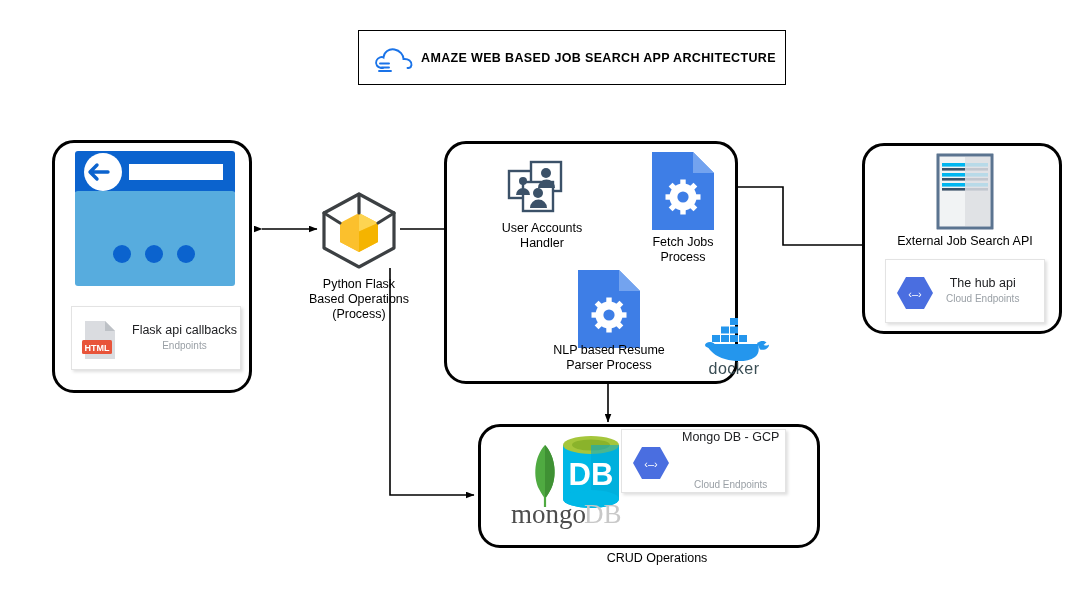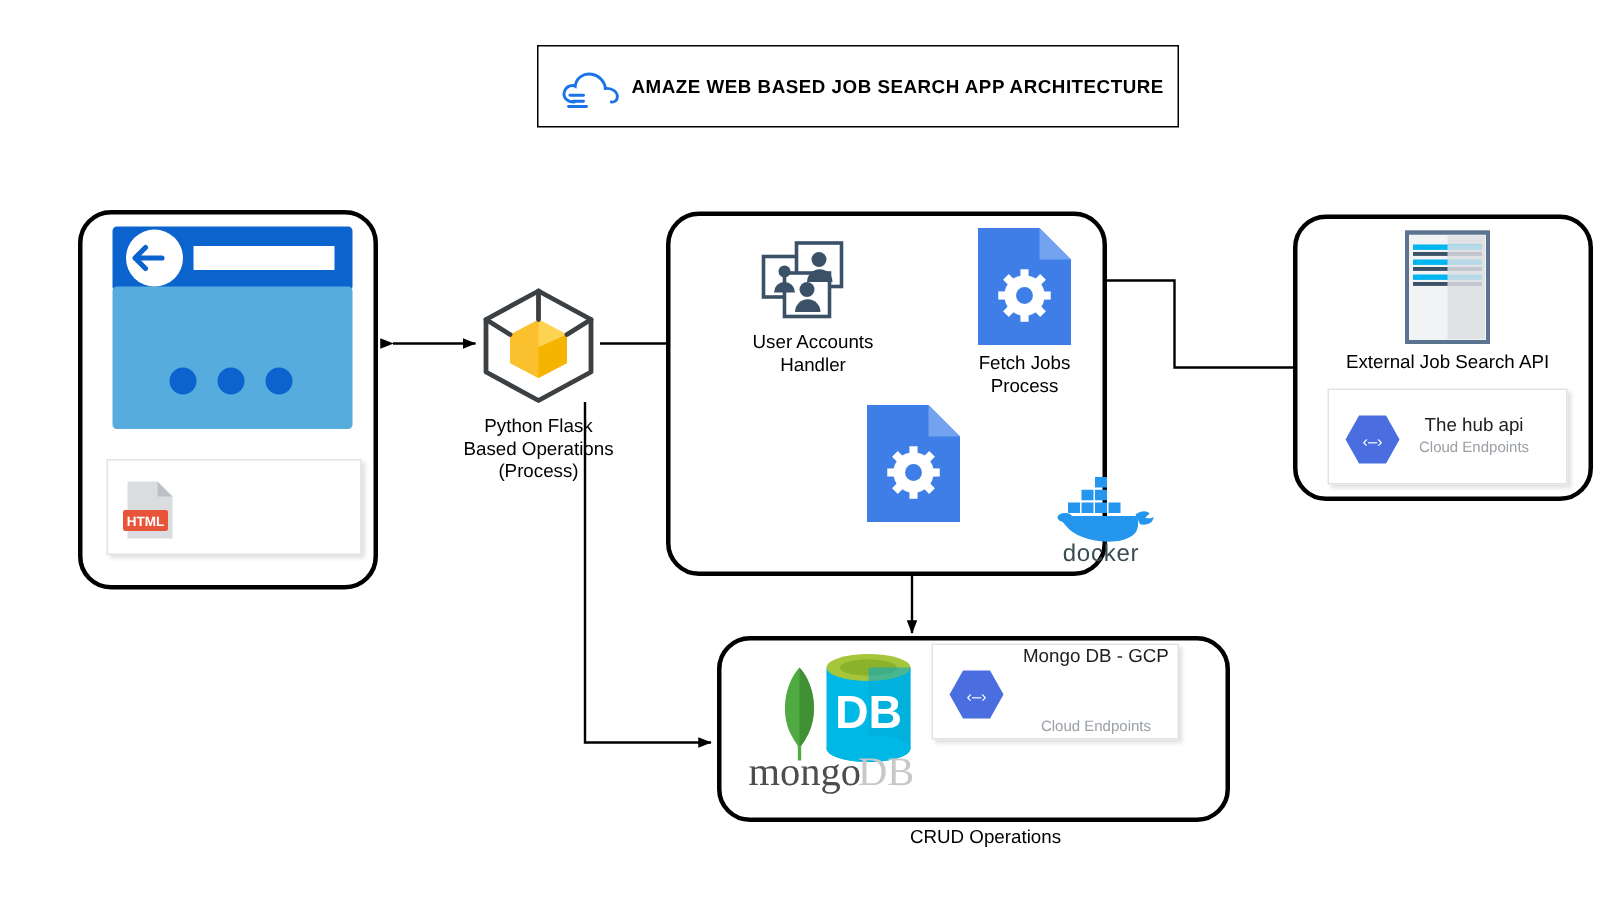--- a/index.html
+++ b/index.html
@@ -99,20 +99,24 @@
   </div>
 
   <div class="card" style="left:16px;top:163px;width:170px;height:64px;padding-left:10px;">
     <span class="abs" style="left:10px;top:13px;">
       <svg width="36" height="40" viewBox="0 0 36 40">
         <path d="M3 1 h20 l10 10 v28 h-30 z" fill="#dadce0"></path>
         <path d="M23 1 l10 10 h-10 z" fill="#bdc1c6"></path>
         <rect x="0" y="20" width="30" height="14" rx="1.5" fill="#e8543a"></rect>
         <text x="15" y="30.5" font-family="Liberation Sans, sans-serif" font-size="9" font-weight="bold" fill="#ffffff" text-anchor="middle">HTML</text>
       </svg>
+    </span>
+    <span class="card-texts" style="margin-left:50px;">
+      <span class="card-title">Flask api callbacks</span>
+      <span class="card-sub">Endpoints</span>
     </span>
   </div>
 </div>
 
 <div class="abs" style="left:318px;top:190px;width:82px;height:80px;">
   <svg width="82" height="80" viewBox="0 0 82 80">
     <path d="M41 4 L76 23 L76 58 L41 77 L6 58 L6 23 Z" fill="none" stroke="#3c4043" stroke-width="3.2" stroke-linejoin="round"></path>
     <path d="M41 23 L60 33 L60 52 L41 62 L22 52 L22 33 Z" fill="#fbc02d"></path>
     <path d="M41 23 L41 41.5 L60 33 Z" fill="#fdd451"></path>
     <path d="M41 41.5 L41 62 L22 52 L22 33 Z" fill="#fbc02d"></path>
@@ -182,20 +186,22 @@
           <rect x="11" y="-2.7" width="6.5" height="5.4"></rect>
           <rect x="-2.7" y="-17.5" width="5.4" height="6.5" transform="rotate(45)"></rect>
           <rect x="-2.7" y="11" width="5.4" height="6.5" transform="rotate(45)"></rect>
           <rect x="-17.5" y="-2.7" width="6.5" height="5.4" transform="rotate(45)"></rect>
           <rect x="11" y="-2.7" width="6.5" height="5.4" transform="rotate(45)"></rect>
         </g>
         <circle cx="0" cy="0" r="5.6" fill="#3e7ee6"></circle>
       </g>
     </svg>
   </div>
+  <div class="caption" style="left:97px;top:199px;width:130px;">NLP based Resume
+Parser Process</div>
 
   <div class="abs" style="left:250px;top:177px;width:74px;height:58px;">
     <svg width="74" height="58" viewBox="0 0 74 58">
       <g fill="#2496ed">
         <rect x="24" y="14" width="8" height="7"></rect>
         <rect x="24" y="5.5" width="8" height="7"></rect>
         <rect x="33" y="14" width="8" height="7"></rect>
         <rect x="33" y="5.5" width="8" height="7"></rect>
         <rect x="33" y="-3" width="8" height="7"></rect>
         <rect x="42" y="14" width="8" height="7"></rect>
@@ -237,21 +243,21 @@
     </span>
     <span class="card-texts" style="margin-left:52px;">
       <span class="card-title">The hub api</span>
       <span class="card-sub">Cloud Endpoints</span>
     </span>
   </div>
 </div>
 
 <div class="panel" style="left:478px;top:424px;width:342px;height:124px;">
 
-  <div class="abs" style="left:12px;top:6px;width:130px;height:96px;">
+  <div class="abs" style="left:24px;top:6px;width:130px;height:96px;">
     <svg width="130" height="96" viewBox="0 0 130 96">
 
       <path d="M40 12 C51 24 52 44 46 56 C43 62 41 64 40 66 C39 64 37 62 34 56 C28 44 29 24 40 12 Z" fill="#4faa41"></path>
       <path d="M40 12 C51 24 52 44 46 56 C43 62 41 64 40 66 Z" fill="#3f9134"></path>
       <line x1="40" y1="64" x2="40" y2="74" stroke="#4faa41" stroke-width="2.2"></line>
 
       <g>
         <rect x="58" y="12" width="56" height="54" fill="#00b8e6"></rect>
         <ellipse cx="86" cy="66" rx="28" ry="9" fill="#00b8e6"></ellipse>
         <ellipse cx="86" cy="12" rx="28" ry="9" fill="#a5c63b"></ellipse>

